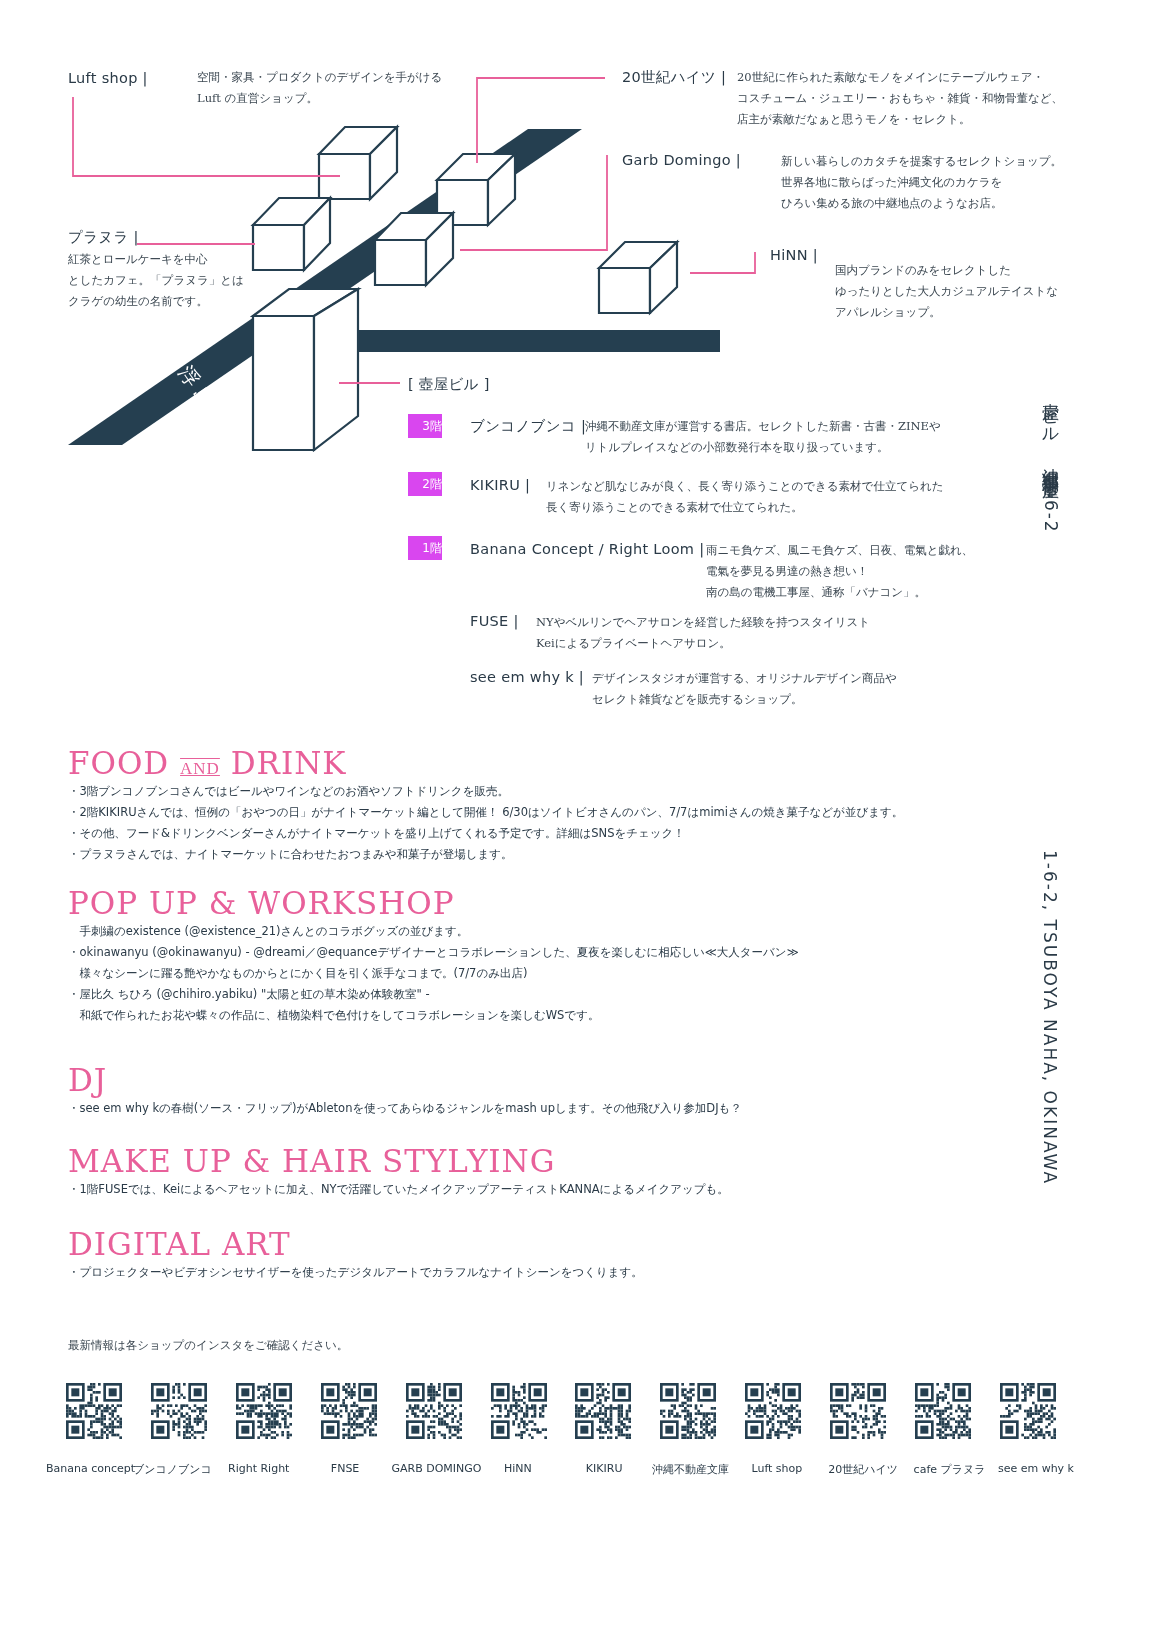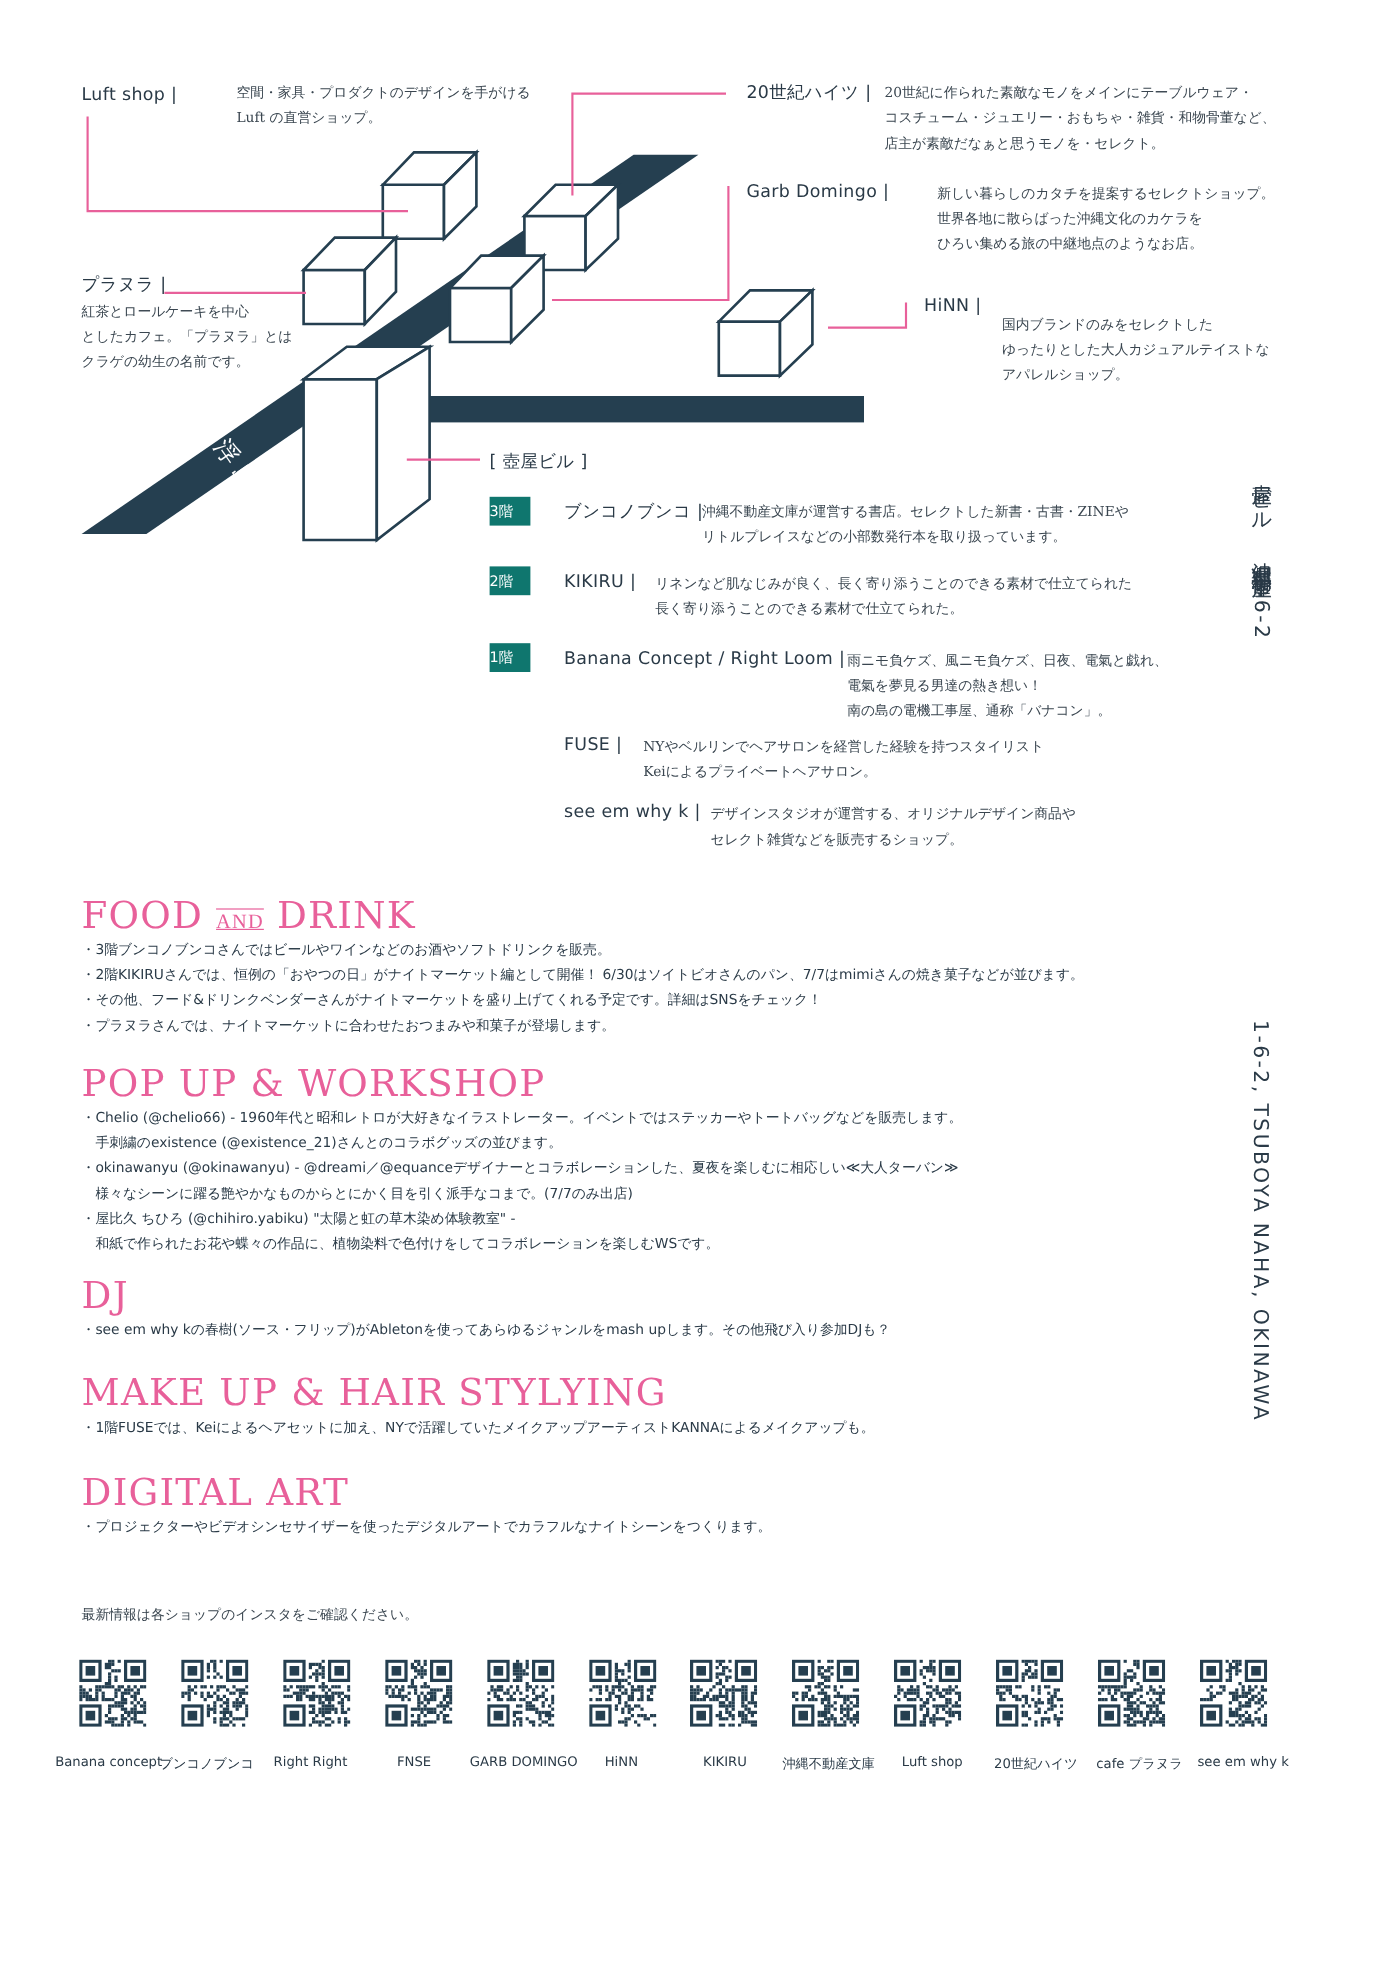--- a/index.html
+++ b/index.html
@@ -1,22 +1,22 @@
 <!DOCTYPE html>
 <html><head>
 <meta charset="utf-8">
 <style>
   html, body { margin:0; padding:0; background:#fff; }
   body { width:1166px; height:1649px; position:relative; overflow:hidden;
          font-family:"DejaVu Sans", "Liberation Sans", sans-serif; color:#2a3a47; }
   .abs { position:absolute; }
   .shop-name { font-size:14.5px; letter-spacing:0.3px; color:#2a3a47; white-space:nowrap; }
   .shop-desc { font-size:11.5px; line-height:21px; color:#3a4650; white-space:nowrap; font-family:"DejaVu Serif", "Liberation Serif", serif; }
-  .floor-badge { background:#0f766e; color:#fff; font-size:12px; width:34px; height:24px;
-                 line-height:24px; text-align:left; }
+  .floor-badge { background:#d946ef; color:#fff; font-size:12px; width:34px; height:24px;
+                 line-height:24px; text-align:right; }
   .sec-title { color:#e8609a; font-family:"DejaVu Serif", "Liberation Serif", serif;
                font-size:31px; letter-spacing:1px; font-weight:normal; white-space:nowrap; }
   .sec-item { font-size:11.5px; line-height:21px; color:#2a3a47; white-space:nowrap; }
   .vert { writing-mode:vertical-rl; font-size:17px; letter-spacing:2px; color:#2a3a47; white-space:nowrap; }
   .qr { width:56px; height:56px; }
   .logo { font-size:11px; color:#2a3a47; text-align:center; width:80px; white-space:nowrap; }
   .and-small { font-size:17px; text-decoration:overline underline;font-family:Liberation Serif, serif; }
 </style>
 </head>
 <body>
@@ -157,21 +157,20 @@
     <span>FOOD </span><span class="and-small">AND</span><span> DRINK</span>
   </div>
   <div class="sec-item">・3階ブンコノブンコさんではビールやワインなどのお酒やソフトドリンクを販売。</div>
   <div class="sec-item">・2階KIKIRUさんでは、恒例の「おやつの日」がナイトマーケット編として開催！ 6/30はソイトビオさんのパン、7/7はmimiさんの焼き菓子などが並びます。</div>
   <div class="sec-item">・その他、フード&amp;ドリンクベンダーさんがナイトマーケットを盛り上げてくれる予定です。詳細はSNSをチェック！</div>
   <div class="sec-item">・プラヌラさんでは、ナイトマーケットに合わせたおつまみや和菓子が登場します。</div>
 </div>
 
 <div class="abs" style="left:68px;top:885px;">
   <div class="sec-title">POP UP &amp; WORKSHOP</div>
-  <div class="sec-item">・Chelio (@chelio66) - 1960年代と昭和レトロが大好きなイラストレーター。イベントではステッカーやトートバッグなどを販売します。</div>
   <div class="sec-item">　手刺繍のexistence (@existence_21)さんとのコラボグッズの並びます。</div>
   <div class="sec-item">・okinawanyu (@okinawanyu) - @dreami／@equanceデザイナーとコラボレーションした、夏夜を楽しむに相応しい≪大人ターバン≫</div>
   <div class="sec-item">　様々なシーンに躍る艶やかなものからとにかく目を引く派手なコまで。(7/7のみ出店)</div>
   <div class="sec-item">・屋比久 ちひろ (@chihiro.yabiku) "太陽と虹の草木染め体験教室" -</div>
   <div class="sec-item">　和紙で作られたお花や蝶々の作品に、植物染料で色付けをしてコラボレーションを楽しむWSです。</div>
 </div>
 
 <div class="abs" style="left:68px;top:1062px;">
   <div class="sec-title">DJ</div>
   <div class="sec-item">・see em why kの春樹(ソース・フリップ)がAbletonを使ってあらゆるジャンルをmash upします。その他飛び入り参加DJも？</div>

